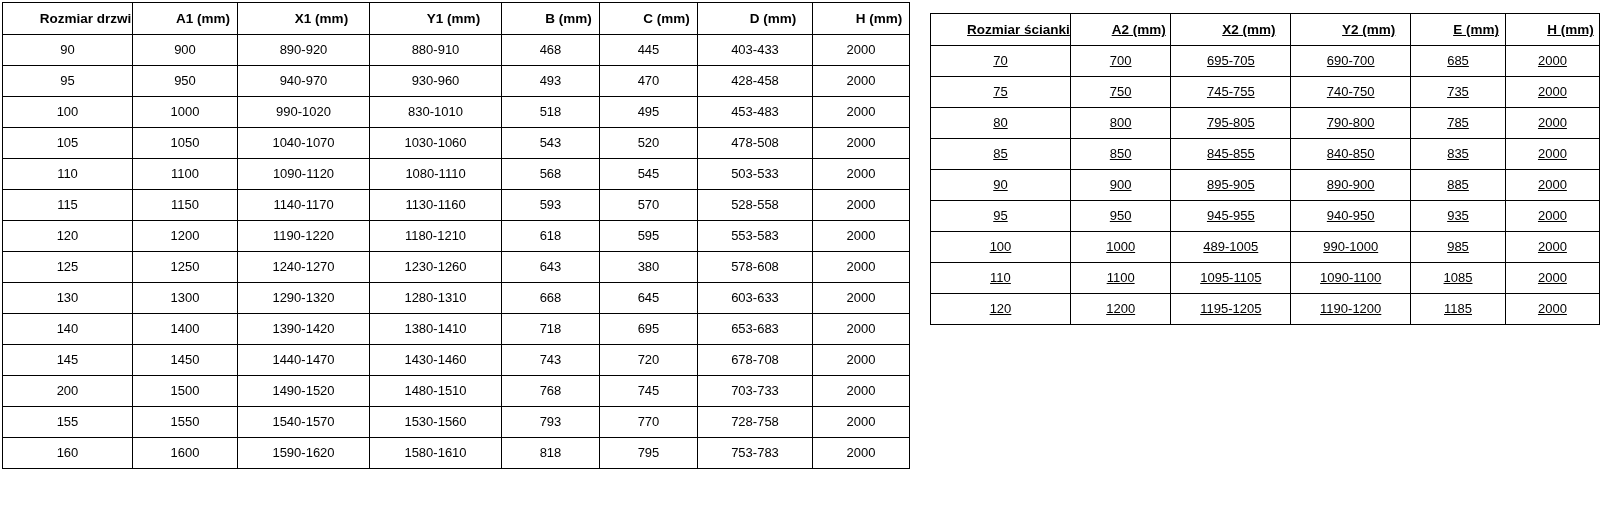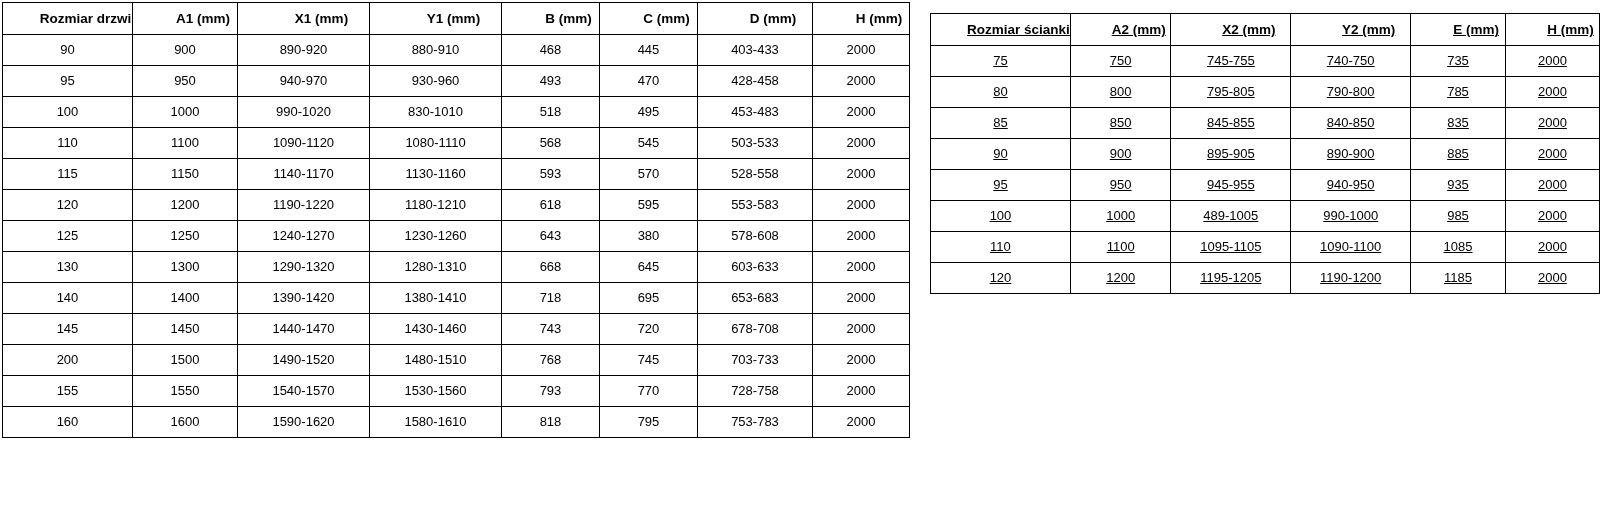--- a/index.html
+++ b/index.html
@@ -123,20 +123,30 @@
             <td>100</td>
             <td>1000</td>
             <td>990-1020</td>
             <td>830-1010</td>
             <td>518</td>
             <td>495</td>
             <td>453-483</td>
             <td>2000</td>
           </tr>
           <tr>
+            <td>105</td>
+            <td>1050</td>
+            <td>1040-1070</td>
+            <td>1030-1060</td>
+            <td>543</td>
+            <td>520</td>
+            <td>478-508</td>
+            <td>2000</td>
+          </tr>
+          <tr>
             <td>110</td>
             <td>1100</td>
             <td>1090-1120</td>
             <td>1080-1110</td>
             <td>568</td>
             <td>545</td>
             <td>503-533</td>
             <td>2000</td>
           </tr>
           <tr>
@@ -248,20 +258,28 @@
             <th>Rozmiar ścianki</th>
             <th>A2 (mm)</th>
             <th>X2 (mm)</th>
             <th>Y2 (mm)</th>
             <th>E (mm)</th>
             <th>H (mm)</th>
           </tr>
       </thead>
       <tbody>
           <tr>
+            <td>70</td>
+            <td>700</td>
+            <td>695-705</td>
+            <td>690-700</td>
+            <td>685</td>
+            <td>2000</td>
+          </tr>
+          <tr>
             <td>75</td>
             <td>750</td>
             <td>745-755</td>
             <td>740-750</td>
             <td>735</td>
             <td>2000</td>
           </tr>
           <tr>
             <td>80</td>
             <td>800</td>

